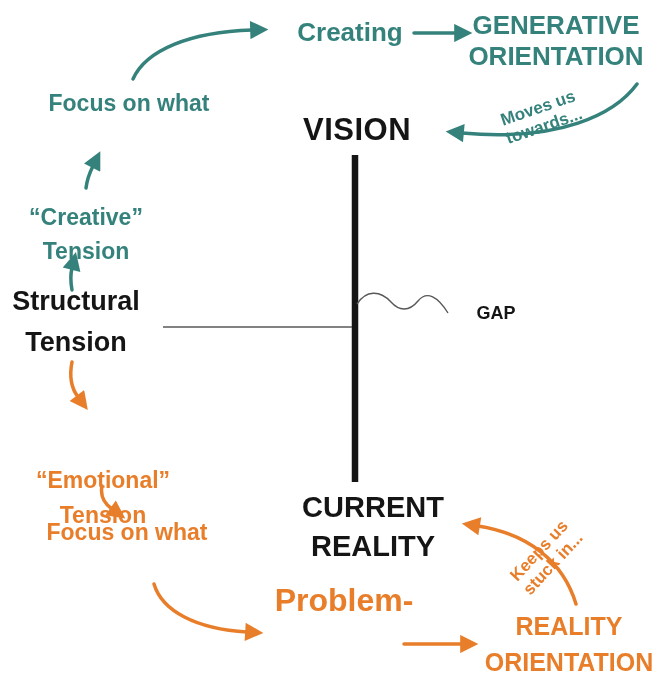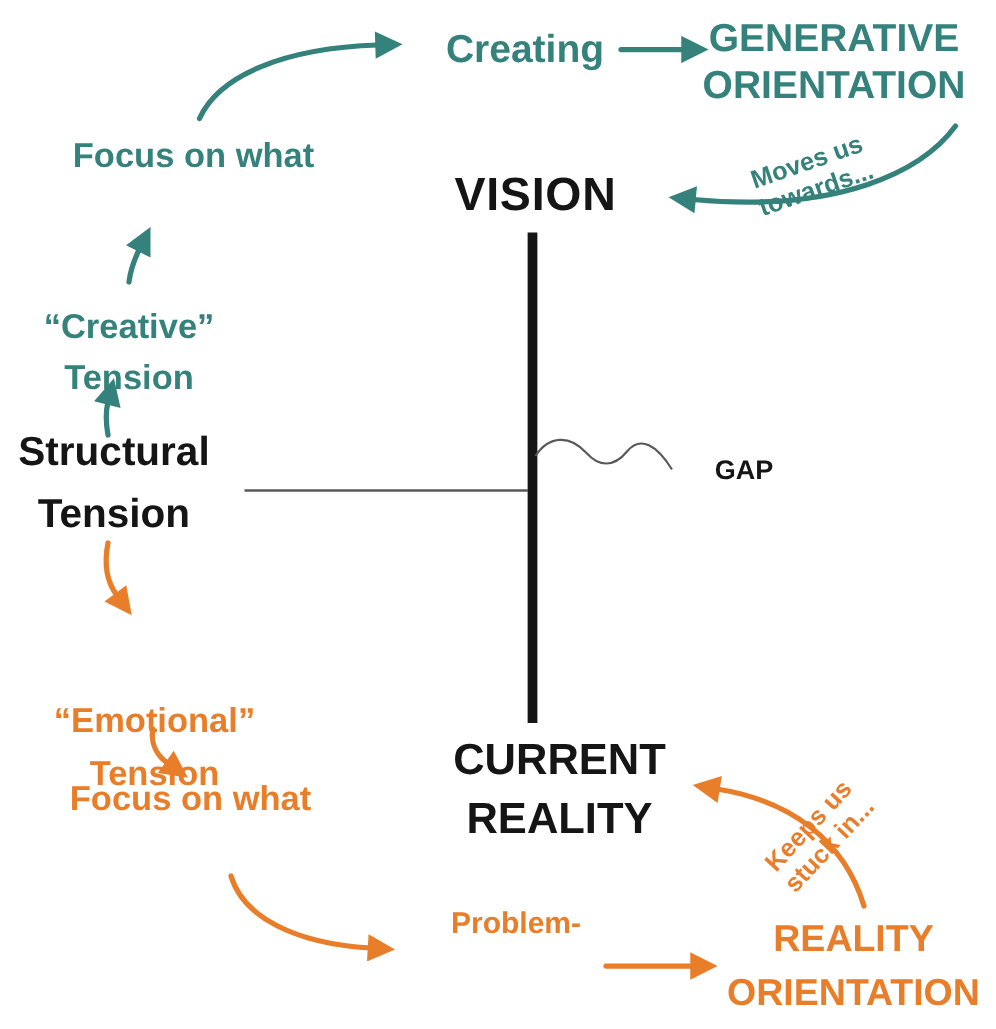--- a/index.html
+++ b/index.html
@@ -106,21 +106,21 @@
 
   <div class="tb orange" style="left:103px;top:417px;font-size:23px;line-height:35px;margin-top:46px;">
     <span class="ln">“Emotional”</span>
     <span class="ln">Tension</span>
   </div>
 
   <div class="tb orange" style="left:127px;top:517px;font-size:23px;line-height:31px;">
     <span class="ln">Focus on what</span>
   </div>
 
-  <div class="tb orange" style="left:344px;top:600px;font-size:20px;line-height:33px;text-align:center;">
+  <div class="tb orange" style="left:344px;top:584px;font-size:32px;line-height:33px;text-align:center;">
     <span class="ln">Problem-</span>
   </div>
 
   <div class="tb orange" style="left:569px;top:608px;font-size:25px;line-height:36px;">
     <span class="ln">REALITY</span>
     <span class="ln">ORIENTATION</span>
   </div>
 
   <div class="tb orange rot" style="--rot:-47deg;left:546px;top:557px;font-size:17px;line-height:19px;">
     <span class="ln">Keeps us</span>

